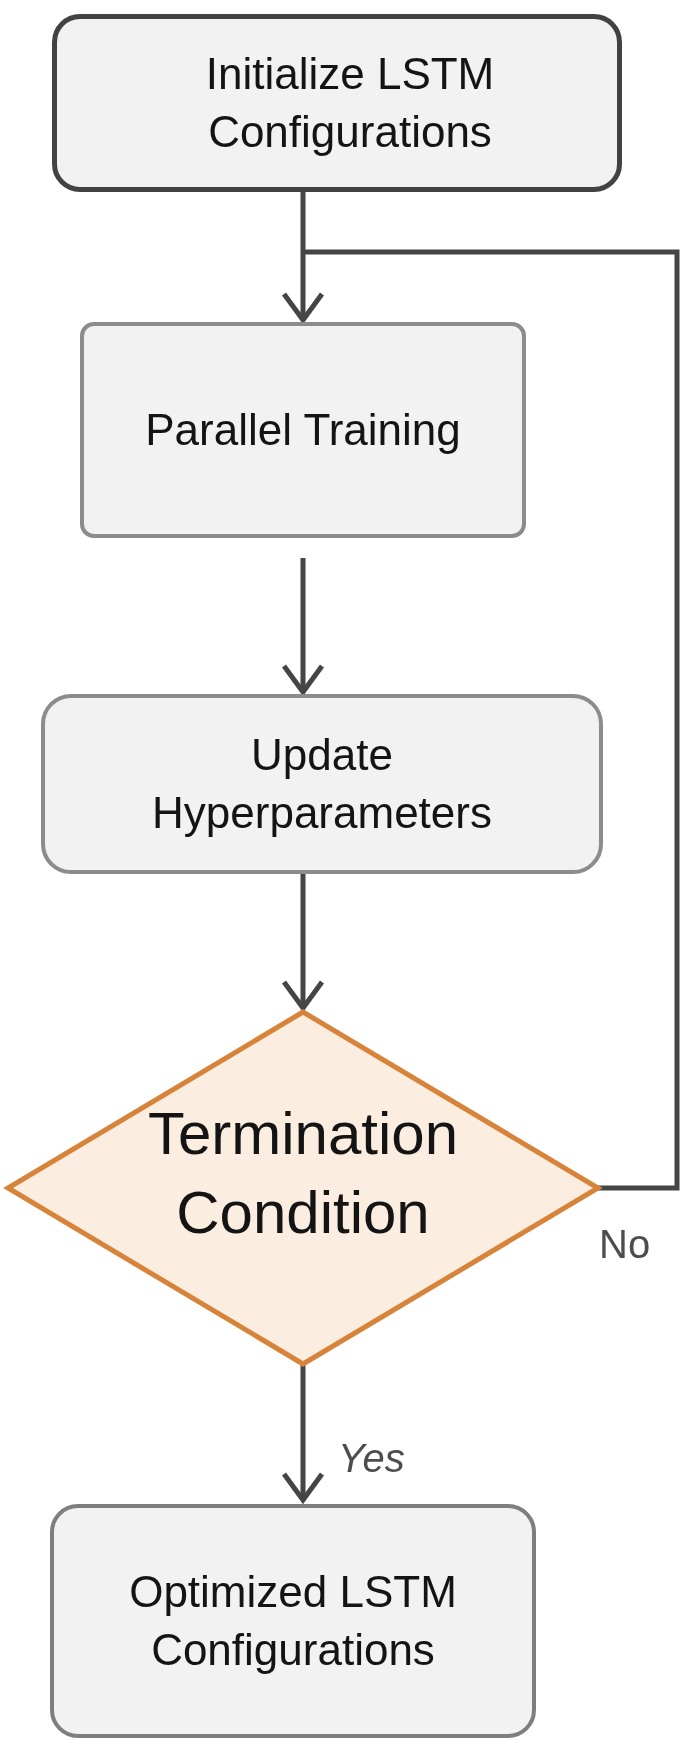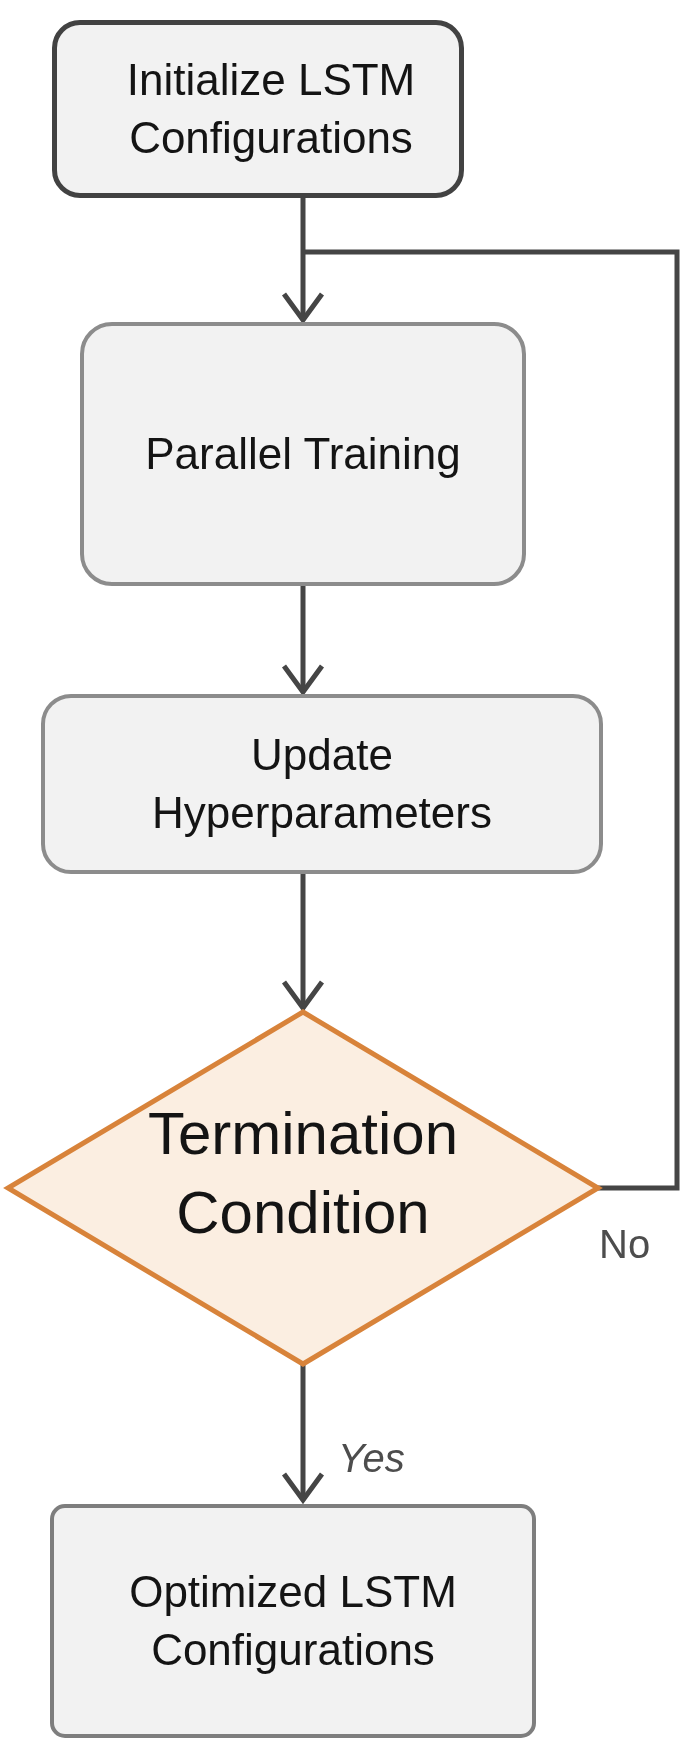--- a/index.html
+++ b/index.html
@@ -37,39 +37,39 @@
     flex-direction: column;
     align-items: center;
     justify-content: center;
     text-align: center;
     color: var(--text, #141414);
     font-size: 44px;
     line-height: 1.32;
   }
   .node .tl { white-space: nowrap; }
   .node-init {
-    left: 52px; top: 20px; width: 412px; height: 178px;
+    left: 52px; top: 14px; width: 570px; height: 178px;
     border: 5px solid var(--start_border, #424242);
     border-radius: 28px;
     padding-left: 26px;
   }
   .node-parallel {
-    left: 80px; top: 322px; width: 446px; height: 264px;
+    left: 80px; top: 322px; width: 446px; height: 216px;
     border: 4px solid var(--node_border, #8C8C8C);
-    border-radius: 32px;
+    border-radius: 14px;
   }
   .node-update {
     left: 41px; top: 694px; width: 562px; height: 180px;
     border: 4px solid var(--node_border, #8C8C8C);
     border-radius: 30px;
   }
   .node-output {
     left: 50px; top: 1504px; width: 486px; height: 234px;
     border: 4px solid var(--output_border, #7E7E7E);
-    border-radius: 15px;
+    border-radius: 28px;
   }
   .decision-label {
     position: absolute;
     left: 123px; top: 1094px; width: 360px;
     text-align: center;
     color: var(--text, #141414);
     font-size: 60px;
     line-height: 1.32;
   }
   .decision-label .tl { white-space: nowrap; }

